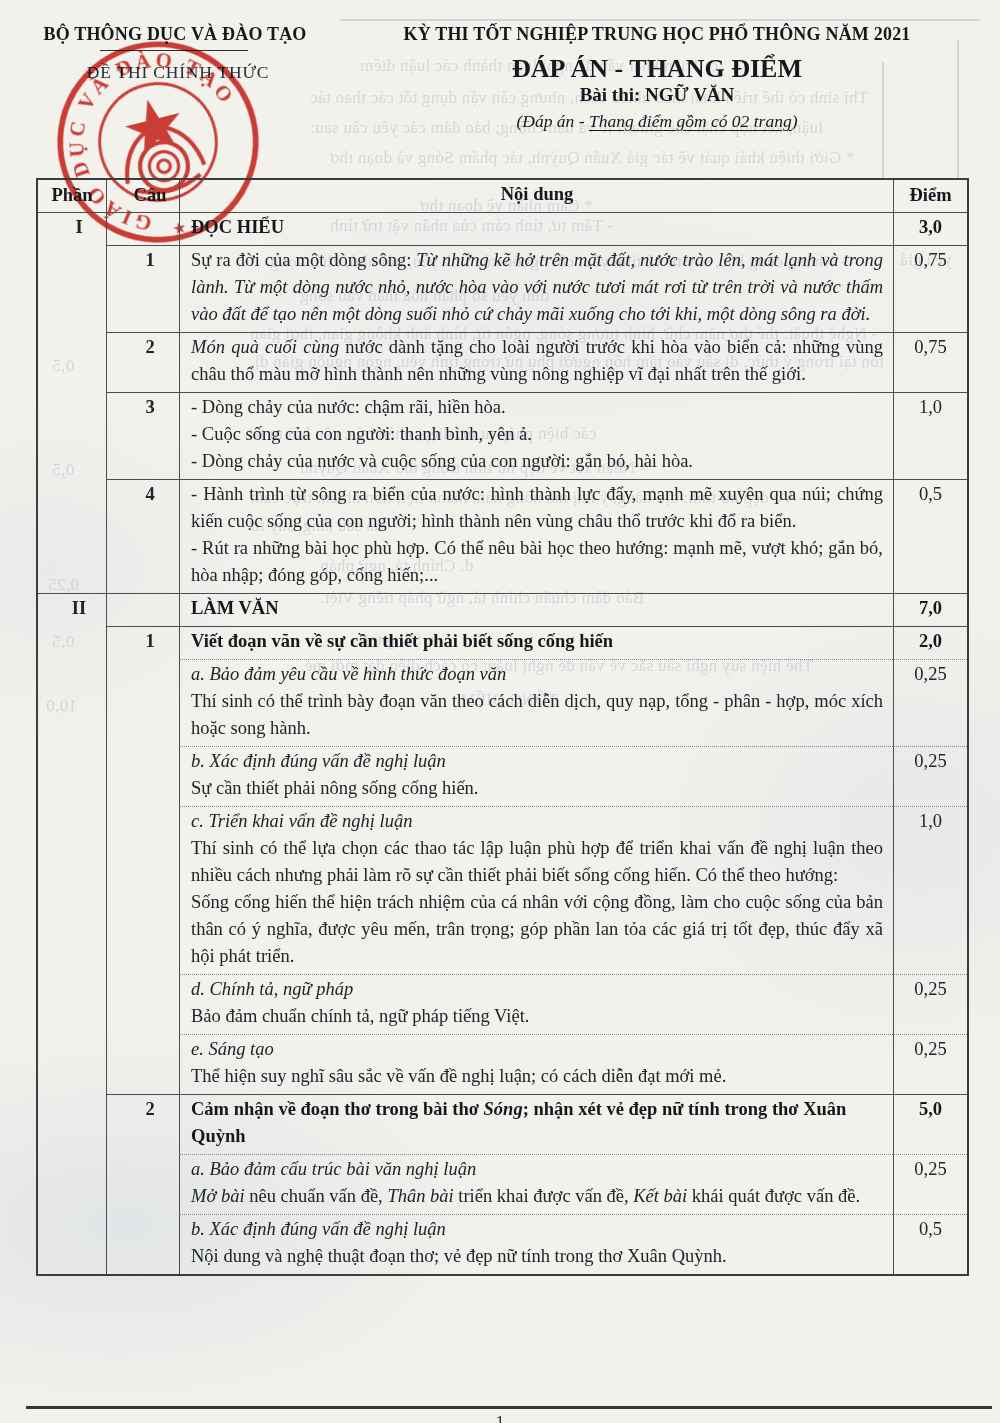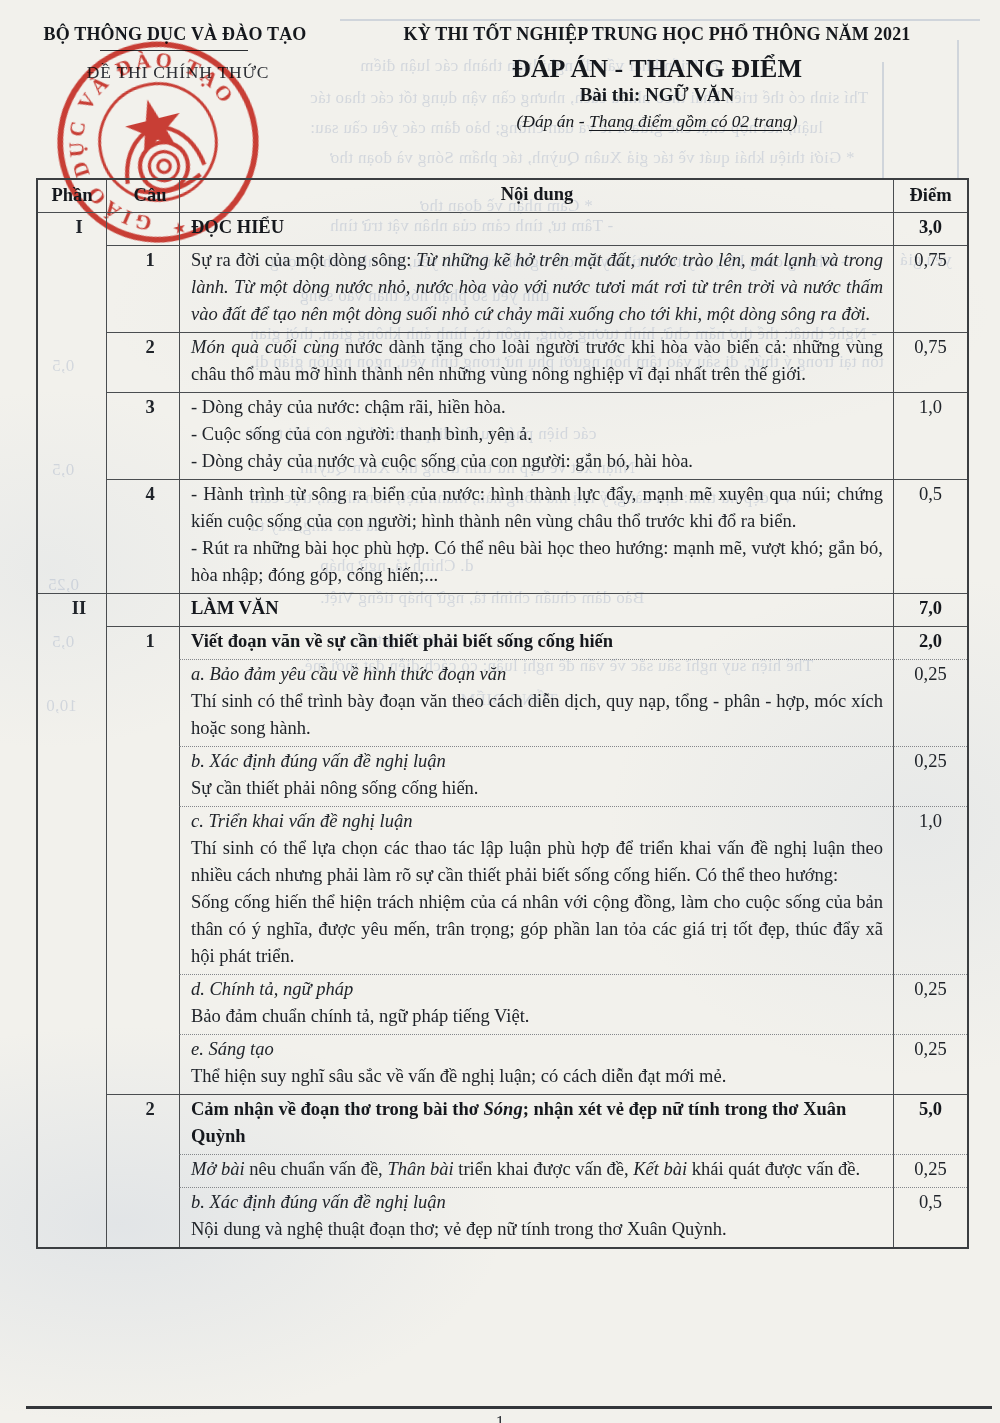--- a/index.html
+++ b/index.html
@@ -229,20 +229,21 @@
       <div class="cell diem sep-sub">0,25</div>
       <div class="cell phan"></div>
       <div class="cell cau sep-q">2</div>
       <div class="cell noidung sep-q bold">
         <p><strong>Cảm nhận về đoạn thơ trong bài thơ </strong><strong style="font-style: italic;">Sóng</strong><strong>; nhận xét vẻ đẹp nữ tính trong thơ Xuân Quỳnh</strong></p>
       </div>
       <div class="cell diem sep-q bold">5,0</div>
       <div class="cell phan"></div>
       <div class="cell cau"></div>
       <div class="cell noidung sep-sub">
+        <p><em>a. Bảo đảm cấu trúc bài văn nghị luận</em></p>
         <p><em>Mở bài</em><span> nêu chuẩn vấn đề, </span><em>Thân bài</em><span> triển khai được vấn đề, </span><em>Kết bài</em><span> khái quát được vấn đề.</span></p>
       </div>
       <div class="cell diem sep-sub">0,25</div>
       <div class="cell phan"></div>
       <div class="cell cau"></div>
       <div class="cell noidung sep-sub">
         <p><em>b. Xác định đúng vấn đề nghị luận</em></p>
         <p><span>Nội dung và nghệ thuật đoạn thơ; vẻ đẹp nữ tính trong thơ Xuân Quỳnh.</span></p>
       </div>
       <div class="cell diem sep-sub">0,5</div>

